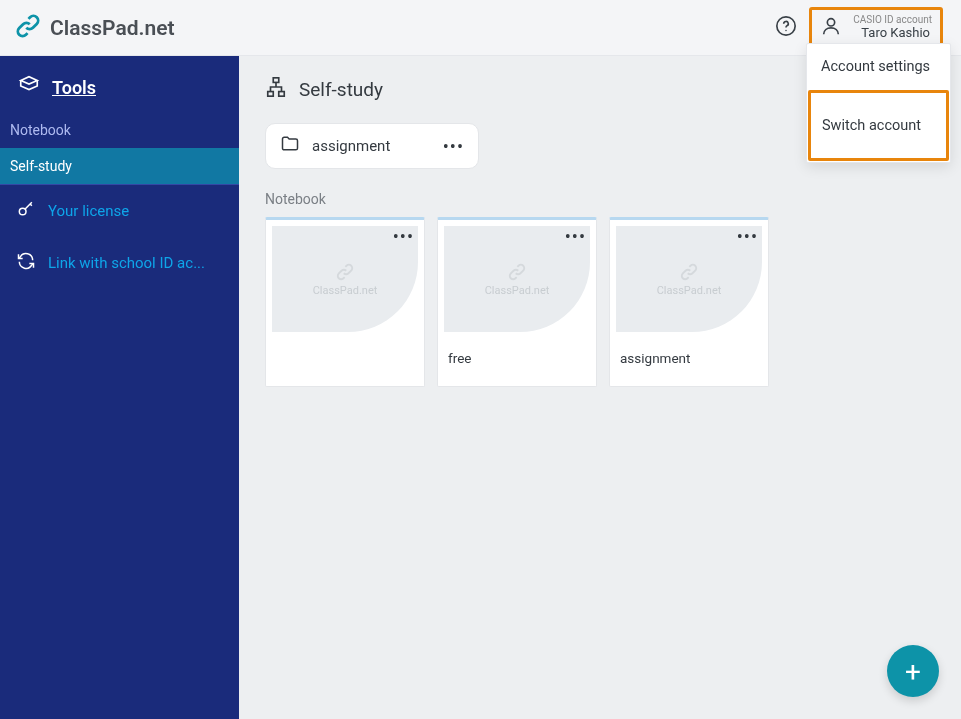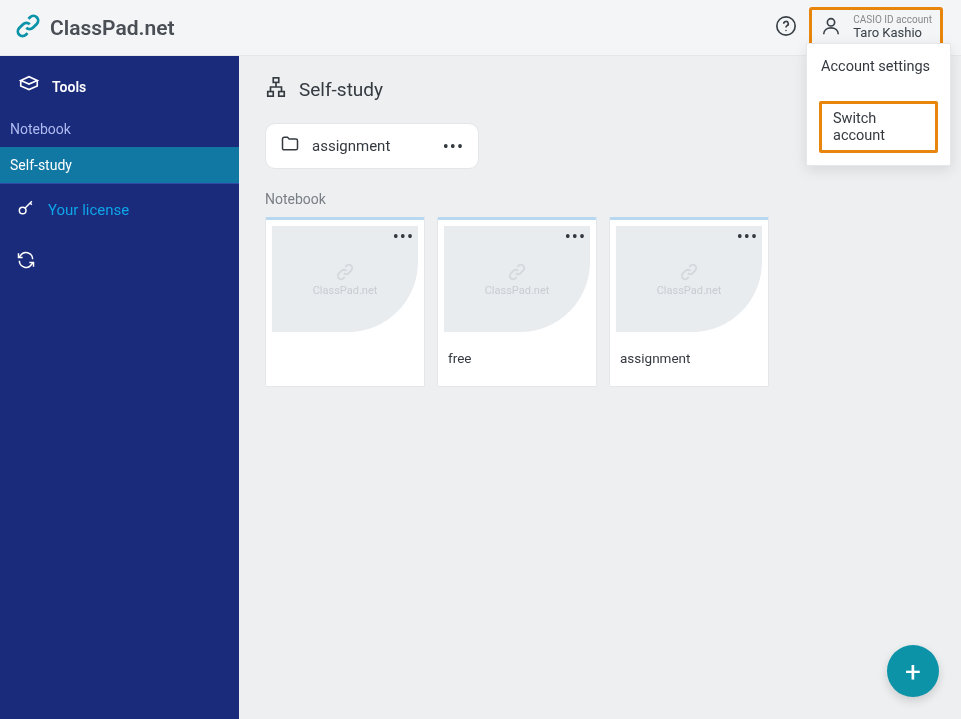--- a/index.html
+++ b/index.html
@@ -48,34 +48,34 @@
     gap: 11px;
     padding: 4px 8px;
     border: 3px solid #e8850c;
     border-radius: 3px;
     cursor: pointer;
     min-width: 132px;
   }
   .account-chip svg { width: 22px; height: 22px; color:#394047;}
   .account-text { display:flex; flex-direction:column; line-height:1.15;}
   .account-sub { font-size: 10px; color: #888; }
-  .account-name { font-size: 13px; color: #394047; }
+  .account-name { font-size: 13px; color: #394047; margin-left: 8px; }
   .shell { display: flex; height: calc(100% - 56px); }
   .sidebar {
     width: 239px;
     background: #1a2b7b;
     color: #dbe0f2;
     display: flex;
     flex-direction: column;
     font-size: 15px;
   }
   .nav-group-label {
     display:flex; align-items:center; gap:12px;
     padding: 18px 18px 12px 18px;
-    font-weight:600; font-size:14px; color:#fff;
+    font-weight:600; font-size:18px; color:#fff;text-decoration:underline;
   }
   .nav-item {
     padding: 10px 10px;
     cursor: pointer;
     font-size:14px;
     color: #aebaf0;
   }
   .nav-item.active {
     background: #1178a3;
     color: #fff;
@@ -154,22 +154,22 @@
     border-radius:2px;
     box-shadow:0 4px 14px rgba(0,0,0,.1);
     z-index:10;
   }
   .menu-item{
     padding:14px 14px; font-size:14.5px; color:#343a40;
     cursor:pointer;
   }
   .menu-item.highlight{
     border:3px solid #e8850c;
-    margin:12px;
-    padding:6px 11px;
+    margin:1px;
+    padding:24px 11px;
     border-radius:2px;
   }
 </style>
 </head>
 <body>
 
 <div class="header">
   <div class="brand">
     <span>
       <svg viewBox="0 0 24 24" fill="none" stroke="#0d93a8" stroke-width="2.4">
@@ -232,20 +232,21 @@
       <span>Your license</span>
     </div>
     <div class="nav-link">
       <span>
         <svg viewBox="0 0 24 24" fill="none" stroke="#fff" stroke-width="1.8">
           <path d="M20 11A8 8 0 0 0 5 7.3L3 9"></path>
           <path d="M4 13a8 8 0 0 0 15 3.7l2-1.7"></path>
           <path d="M3 4v5h5M21 20v-5h-5"></path>
         </svg>
       </span>
+      <span>Link with school ID ac...</span>
     </div>
   </div>
 
   <div class="main">
     <div class="page-title">
       <span>
         <svg viewBox="0 0 24 24" fill="none" stroke="#343a40" stroke-width="1.8">
           <rect x="9" y="2" width="6" height="5"></rect>
           <rect x="3" y="17" width="6" height="5"></rect>
           <rect x="15" y="17" width="6" height="5"></rect>

